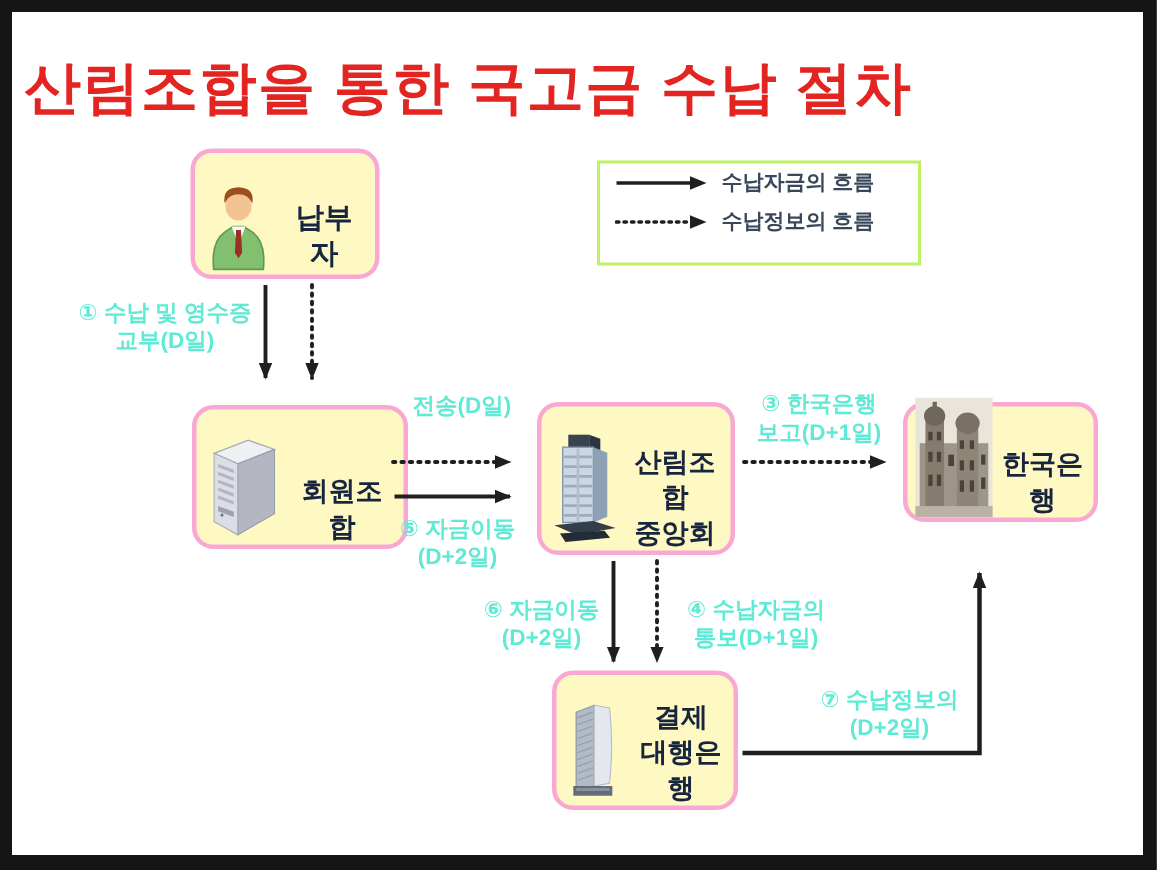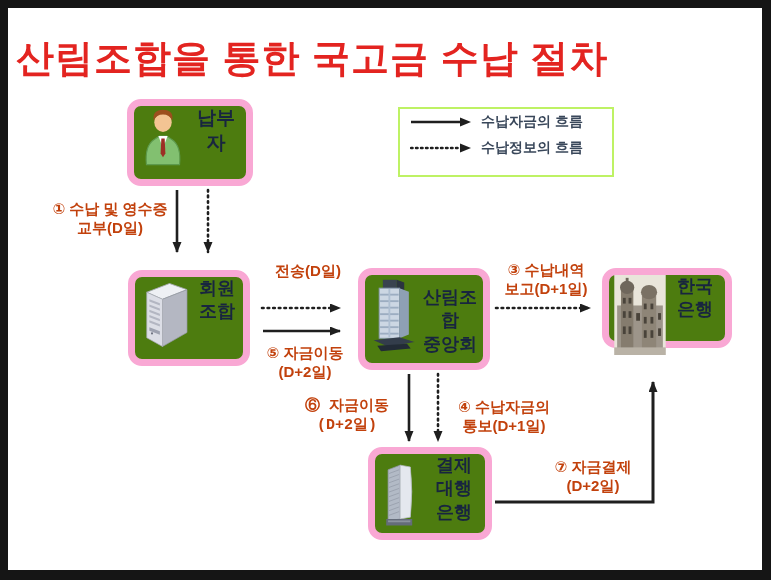--- a/index.html
+++ b/index.html
@@ -1,32 +1,32 @@
 <!DOCTYPE html>
 <html><head>
 <meta charset="utf-8">
 <style>
   html,body{margin:0;padding:0;background:#151515;}
   body{width:771px;height:580px;overflow:hidden;font-family:"Liberation Sans","DejaVu Sans",sans-serif;}
   .stage{position:relative;width:771px;height:580px;background:#151515;}
   .content{position:absolute;left:8px;top:8px;width:754px;height:562px;background:#ffffff;}
   .page-title{position:absolute;left:16px;top:33px;width:771px;
     font-size:38px;font-weight:bold;color:#e32420;letter-spacing:1px;}
-  .node{position:absolute;background:#4d7c0f;border:7px solid #f9a8d4;border-radius:14px;
-    display:flex;align-items:flex-start;box-sizing:border-box;}
+  .node{position:absolute;background:#fef9c3;border:3px solid #f9a8d4;border-radius:14px;
+    display:flex;align-items:flex-end;box-sizing:border-box;}
   .node .icon{flex:0 0 auto;display:flex;align-items:center;justify-content:center;}
   .node .nlabel{flex:1 1 auto;text-align:center;font-weight:bold;color:#18253f;
     font-size:18px;line-height:1.3;padding-right:6px;}
   .legend{position:absolute;left:398px;top:107px;width:216px;height:70px;
     border:2px solid #bef264;box-sizing:border-box;display:flex;flex-direction:column;
     gap:8px;padding:4px 10px;}
   .legend-row{display:flex;align-items:center;gap:9px;}
   .legend-row .ltext{font-size:14px;font-weight:600;color:#39475a;white-space:nowrap;}
   .flow-label{position:absolute;text-align:center;font-size:15px;font-weight:bold;
-    color:#c2410c;line-height:1.28;white-space:nowrap;}
+    color:#5eead4;line-height:1.28;white-space:nowrap;}
   .flow-label span{display:block;}
   svg.overlay{position:absolute;left:0;top:0;pointer-events:none;}
 </style>
 </head>
 <body>
 
 <div class="stage">
   <div class="content"></div>
 
   <div class="page-title">산림조합을 통한 국고금 수납 절차</div>
@@ -54,21 +54,21 @@
         <path d="M7,62 Q5,42 15,35 L21,31 H29 L35,35 Q45,42 43,62 Z" fill="#82c070" stroke="#5d9a4d" stroke-width="1.2"></path>
         <polygon points="20,31 30,31 25,44" fill="#ffffff"></polygon>
         <polygon points="23.2,33.5 26.8,33.5 27.6,50 25,54 22.4,50" fill="#9c2f24"></polygon>
         <ellipse cx="25" cy="16" rx="9.5" ry="10.5" fill="#f3c493"></ellipse>
         <path d="M15,14 Q13,3 25,2.5 Q37,3 35,14 Q32,7.5 25,7.5 Q18,7.5 15,14" fill="#9c4f1e"></path>
       </svg>
     </div>
     <div class="nlabel" style="font-size:19px;">납부자</div>
   </div>
 
-  <div class="node" style="left:128px;top:270px;width:122px;height:96px;">
+  <div class="node" style="left:128px;top:270px;width:144px;height:96px;">
     <div class="icon" style="width:62px;">
       <svg width="56" height="76" viewBox="0 0 64 84">
         <polygon points="10,16 36,6 56,13 28,24" fill="#eef0f4" stroke="#a7aab4" stroke-width="1"></polygon>
         <polygon points="28,24 56,13 56,62 28,78" fill="#b4b7c2" stroke="#9599a5" stroke-width="0.8"></polygon>
         <polygon points="10,16 28,24 28,78 10,68" fill="#dcdee6" stroke="#a7aab4" stroke-width="0.8"></polygon>
         <g fill="#b3b6c2">
           <polygon points="13,24 25,28.5 25,31 13,26.5"></polygon>
           <polygon points="13,30 25,34.5 25,37 13,32.5"></polygon>
           <polygon points="13,36 25,40.5 25,43 13,38.5"></polygon>
           <polygon points="13,42 25,46.5 25,49 13,44.5"></polygon>
@@ -173,33 +173,33 @@
     <span>교부(D일)</span>
   </div>
   <div class="flow-label" style="left:256px;top:261px;width:104px;">
     <span>전송(D일)</span>
   </div>
   <div class="flow-label" style="left:253px;top:343px;width:104px;">
     <span>⑤ 자금이동</span>
     <span>(D+2일)</span>
   </div>
   <div class="flow-label" style="left:486px;top:260px;width:120px;">
-    <span>③ 수납내역</span>
+    <span>③ 한국은행</span>
     <span>보고(D+1일)</span>
   </div>
-  <div class="flow-label" style="left:304px;top:397px;width:86px;font-family:Liberation Mono, monospace;">
+  <div class="flow-label" style="left:318px;top:397px;width:86px;">
     <span>⑥ 자금이동</span>
     <span>(D+2일)</span>
   </div>
   <div class="flow-label" style="left:446px;top:397px;width:116px;">
     <span>④ 수납자금의</span>
     <span>통보(D+1일)</span>
   </div>
   <div class="flow-label" style="left:543px;top:457px;width:100px;">
-    <span>⑦ 자금결제</span>
+    <span>⑦ 수납정보의</span>
     <span>(D+2일)</span>
   </div>
 
   <svg class="overlay" width="771" height="580" viewBox="0 0 771 580">
     <defs>
       <marker id="ah" markerUnits="userSpaceOnUse" markerWidth="12" markerHeight="10" refX="10" refY="4.5" orient="auto">
         <polygon points="0,0 11,4.5 0,9" fill="#1f1f1f"></polygon>
       </marker>
     </defs>
 

